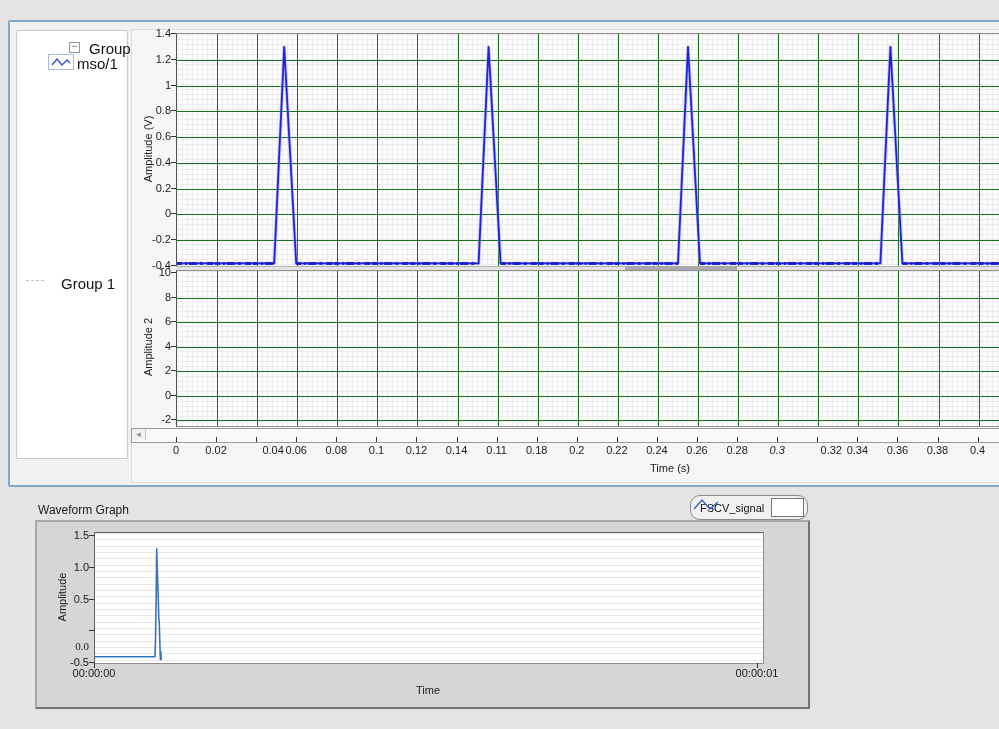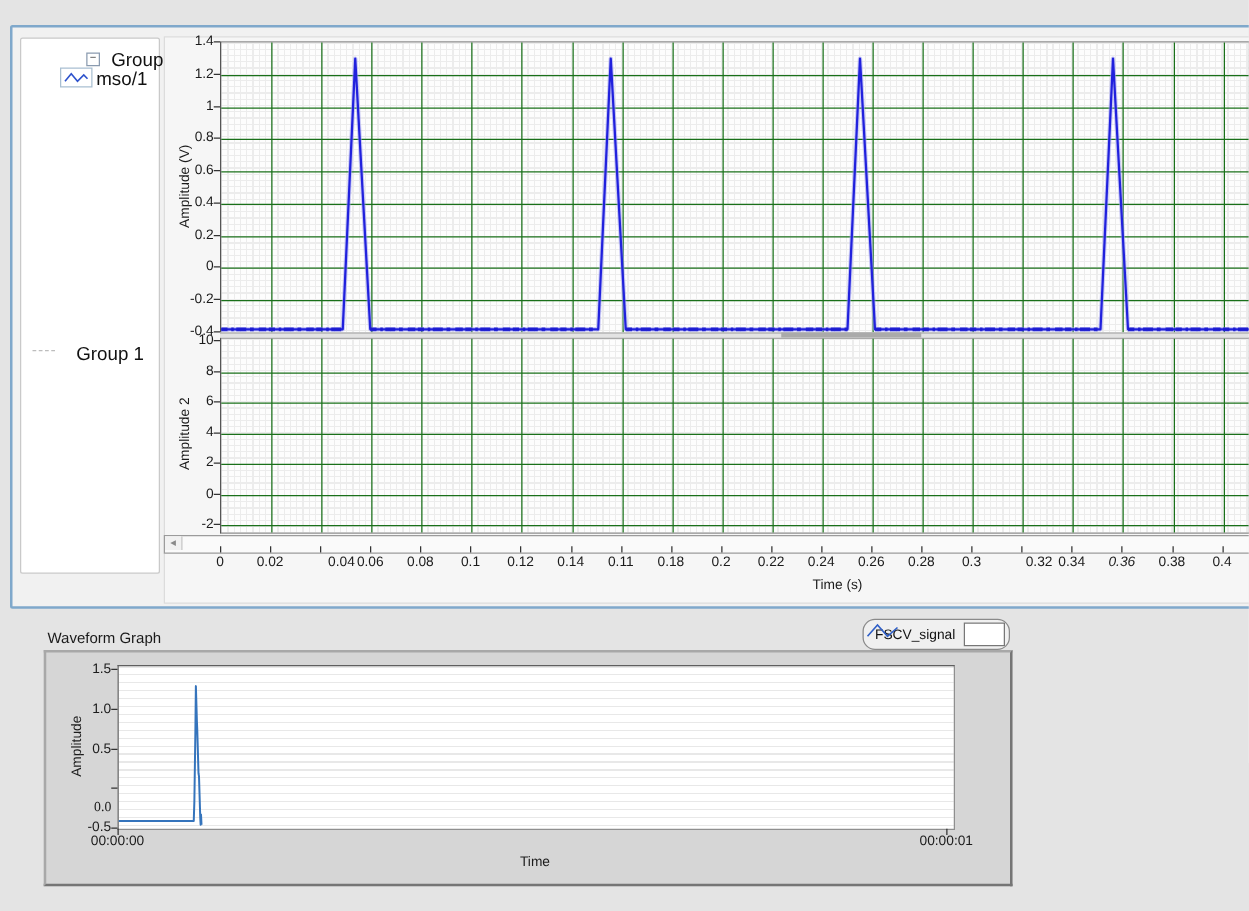--- a/index.html
+++ b/index.html
@@ -212,27 +212,27 @@
     <div class="ticklabel" style="left: 576.8px; top: 444px;">0.2</div>
     <div class="abs tickdash-x" style="left: 617px; top: 437px;"></div>
     <div class="ticklabel" style="left: 616.88px; top: 444px;">0.22</div>
     <div class="abs tickdash-x" style="left: 657px; top: 437px;"></div>
     <div class="ticklabel" style="left: 656.96px; top: 444px;">0.24</div>
     <div class="abs tickdash-x" style="left: 697px; top: 437px;"></div>
     <div class="ticklabel" style="left: 697.04px; top: 444px;">0.26</div>
     <div class="abs tickdash-x" style="left: 737px; top: 437px;"></div>
     <div class="ticklabel" style="left: 737.12px; top: 444px;">0.28</div>
     <div class="abs tickdash-x" style="left: 777px; top: 437px;"></div>
-    <div class="ticklabel" style="left: 777.2px; top: 444px;">0.3</div>
+    <div class="ticklabel" style="left: 777.2px; top: 444px; font-style: italic;">0.3</div>
     <div class="abs tickdash-x" style="left: 817px; top: 437px;"></div>
     <div class="ticklabel" style="left: 817.28px; top: 444px; padding-left: 28px;">0.32</div>
     <div class="abs tickdash-x" style="left: 857px; top: 437px;"></div>
     <div class="ticklabel" style="left: 857.36px; top: 444px;">0.34</div>
     <div class="abs tickdash-x" style="left: 897px; top: 437px;"></div>
-    <div class="ticklabel" style="left: 897.44px; top: 444px; font-style: italic;">0.36</div>
+    <div class="ticklabel" style="left: 897.44px; top: 444px;">0.36</div>
     <div class="abs tickdash-x" style="left: 938px; top: 437px;"></div>
     <div class="ticklabel" style="left: 937.52px; top: 444px;">0.38</div>
     <div class="abs tickdash-x" style="left: 978px; top: 437px;"></div>
     <div class="ticklabel" style="left: 977.6px; top: 444px;">0.4</div>
   </div>
 
 <div class="abs graph-title" style="left:38px;top:503px">Waveform Graph</div>
 
 <div class="abs legend">
   <span class="legend-text">FSCV_signal</span>

